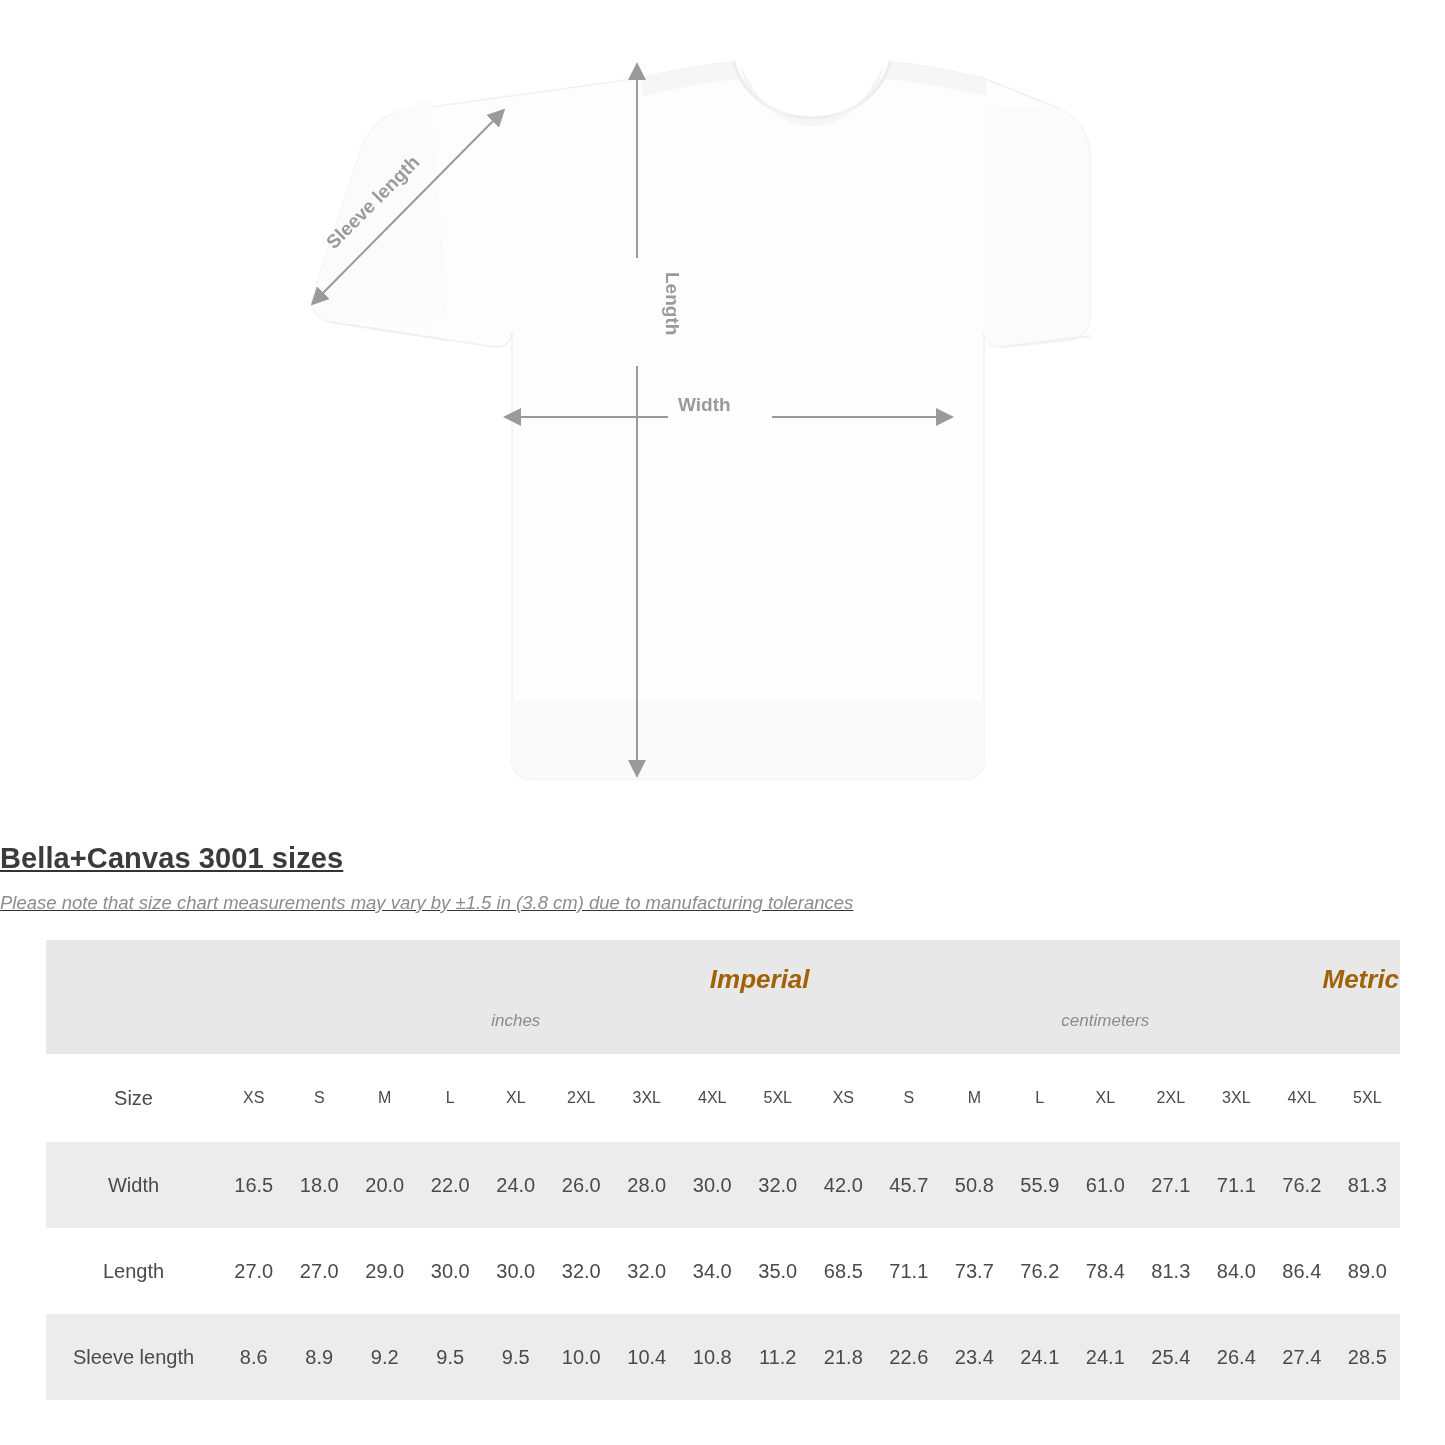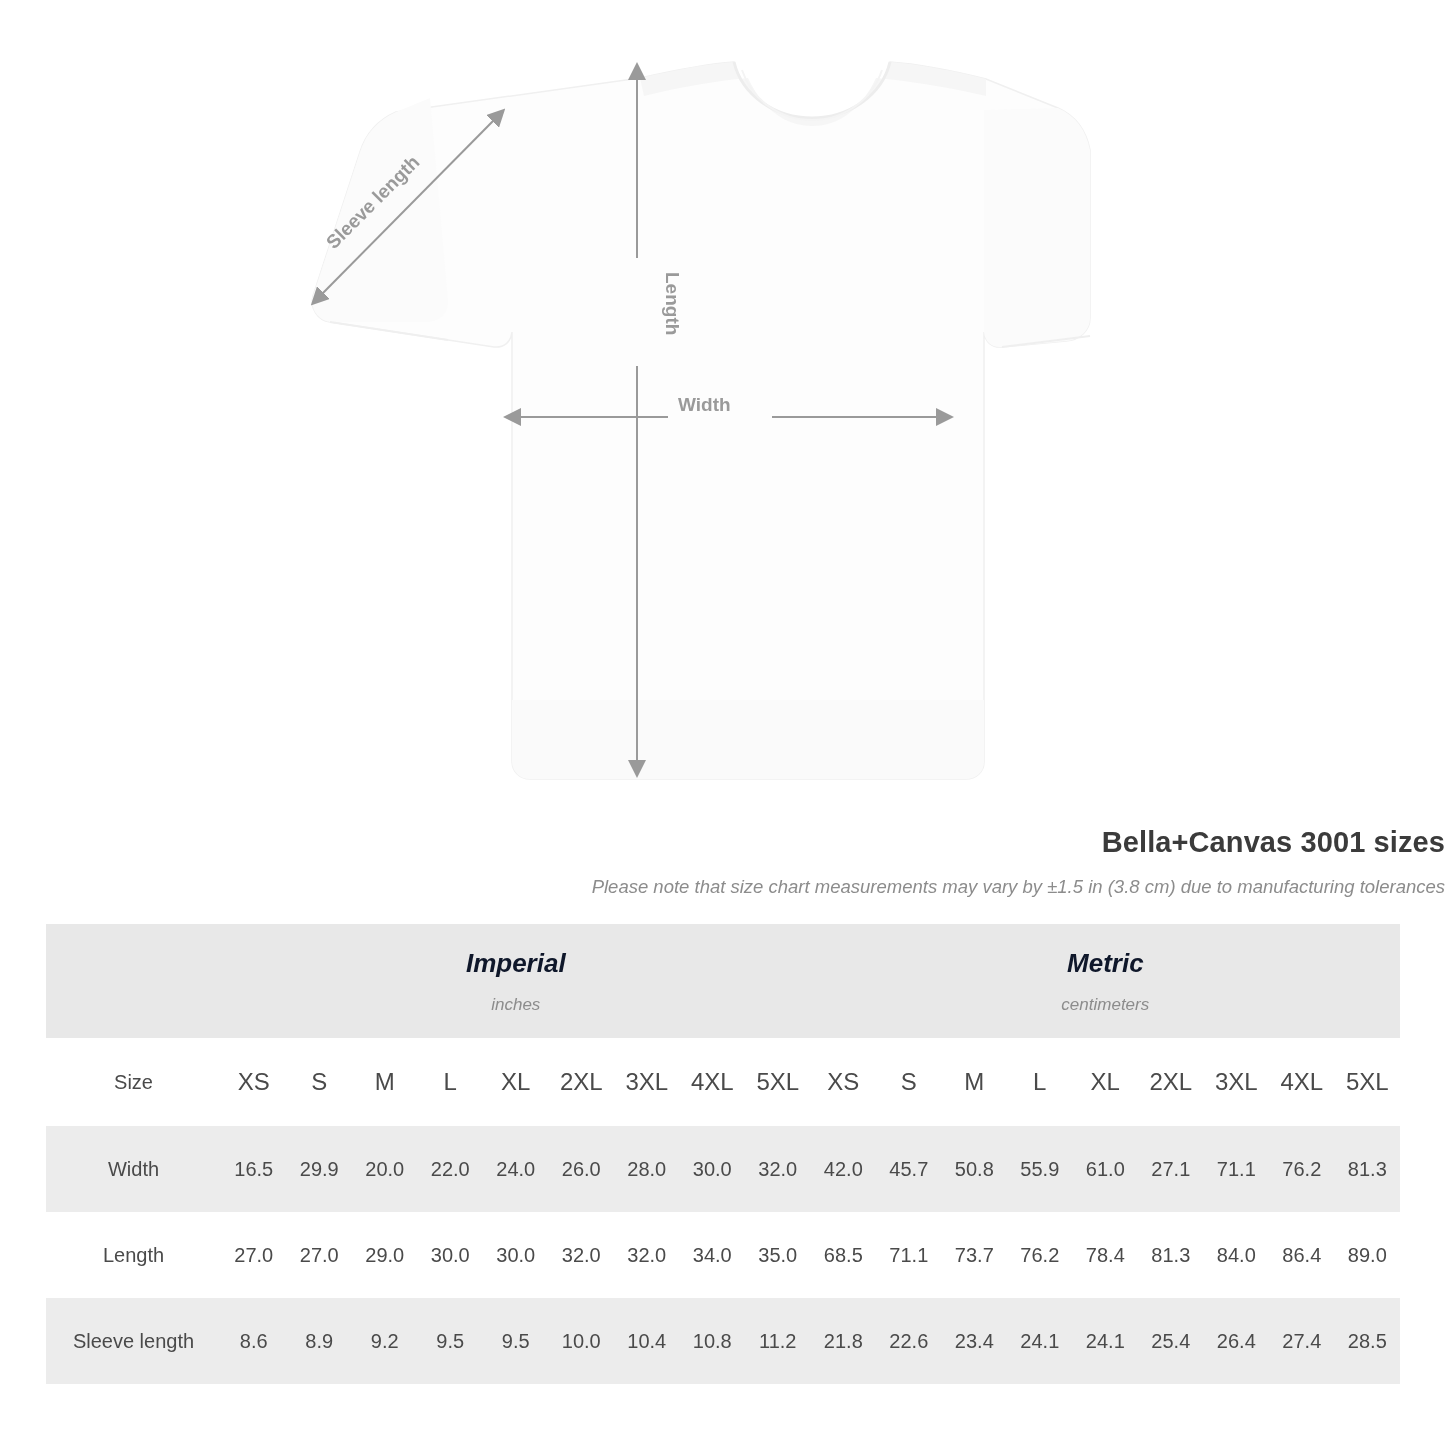--- a/index.html
+++ b/index.html
@@ -34,22 +34,23 @@
 
   .dim-label {
     font-family: "Liberation Sans", sans-serif;
     font-weight: bold;
     fill: #9a9a9a;
     font-size: 19px;
   }
 
   
   .title-block {
-    text-align: right;
-    margin-top: 6px;
+    text-align: left;
+    margin-top: 22px;
+    text-decoration: underline;
   }
   .chart-title {
     font-size: 29px;
     font-weight: bold;
     color: #3b3b3b;
     letter-spacing: 0.1px;
   }
   .chart-note {
     font-size: 18.5px;
     font-style: italic;
@@ -74,34 +75,35 @@
   }
 
   .unit-head-row td {
     height: 112px;
     background: #e8e8e8;
   }
   .unit-name {
     font-size: 26px;
     font-style: italic;
     font-weight: bold;
-    color: #0f172a;
+    color: #a16207;
     line-height: 1.25;
+    text-align: right;
   }
   .unit-sub {
     font-size: 17px;
     font-style: italic;
     color: #8c8c8c;
     margin-top: 16px;
   }
 
   .head-row td {
     height: 86px;
     background: #ffffff;
-    font-size: 24px;
+    font-size: 16px;
     font-weight: bold;
     color: #4a4a4a;
   }
   .head-row td.rowhead {
     font-size: 20px;
     text-align: center;
   }
 
   .data-row td {
     height: 84px;
@@ -252,21 +254,21 @@
           <td>XL</td>
           <td>2XL</td>
           <td>3XL</td>
           <td>4XL</td>
           <td>5XL</td>
         </tr>
 
         <tr class="data-row shaded">
           <td class="rowhead">Width</td>
           <td>16.5</td>
-          <td>29.9</td>
+          <td>18.0</td>
           <td>20.0</td>
           <td>22.0</td>
           <td>24.0</td>
           <td>26.0</td>
           <td>28.0</td>
           <td>30.0</td>
           <td>32.0</td>
           <td>42.0</td>
           <td>45.7</td>
           <td>50.8</td>

